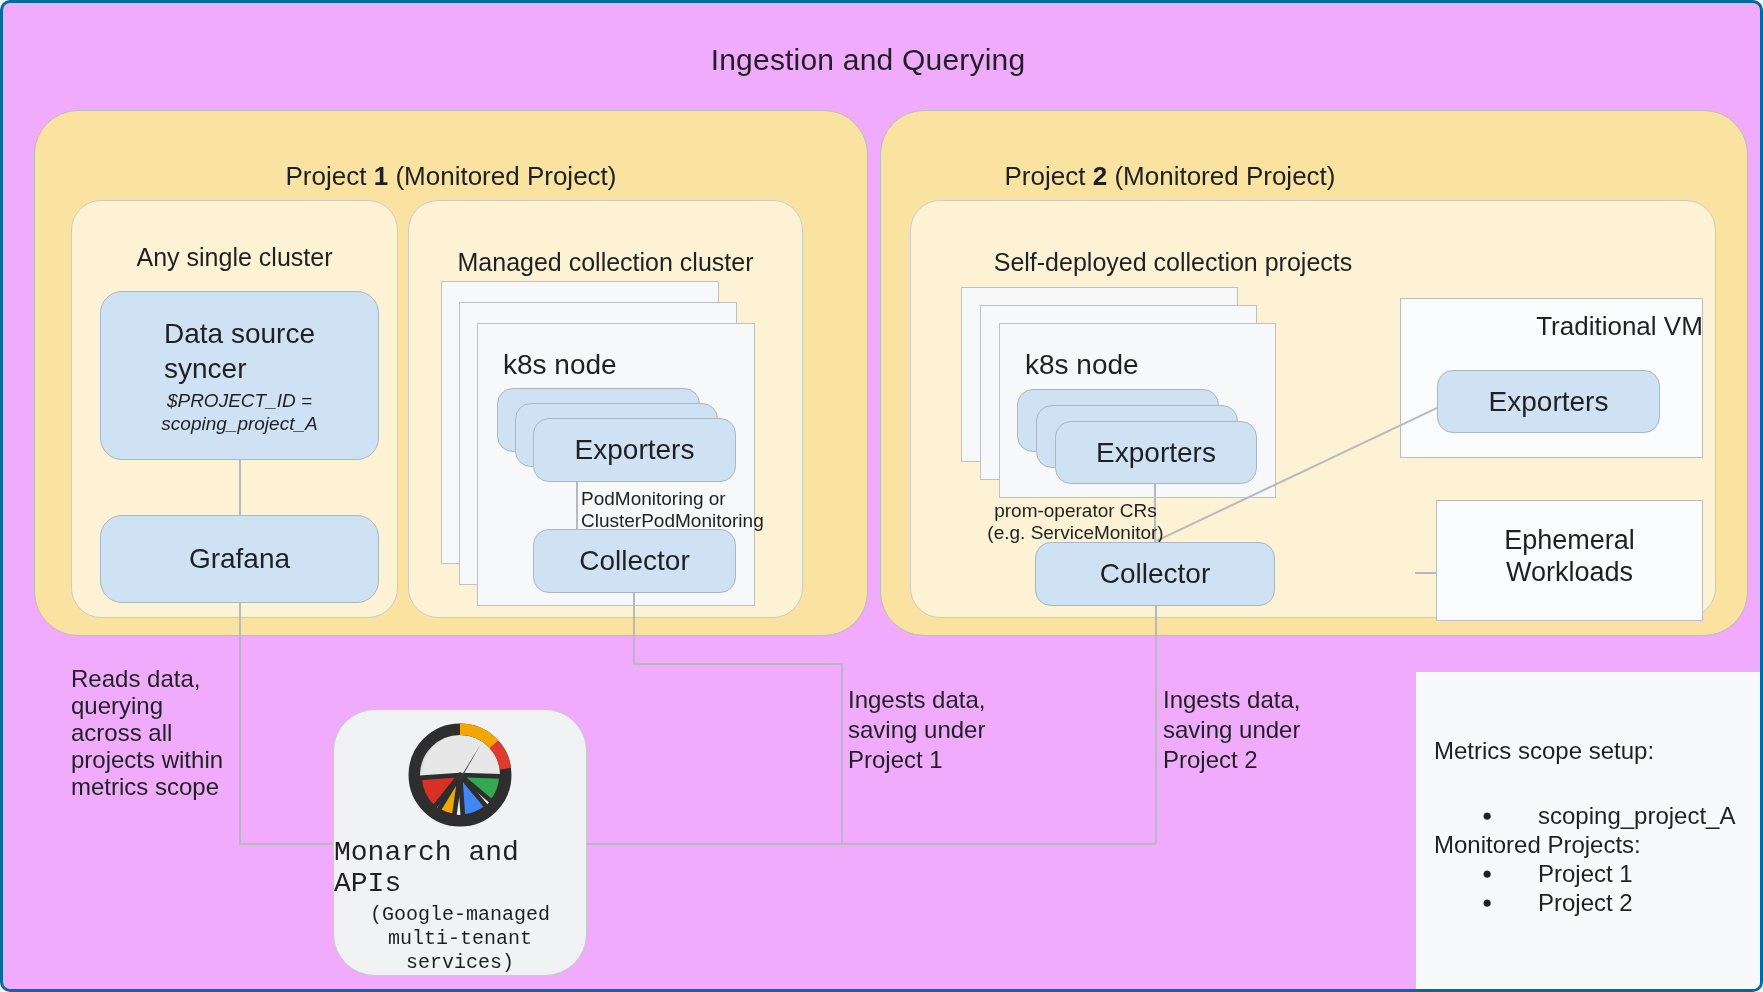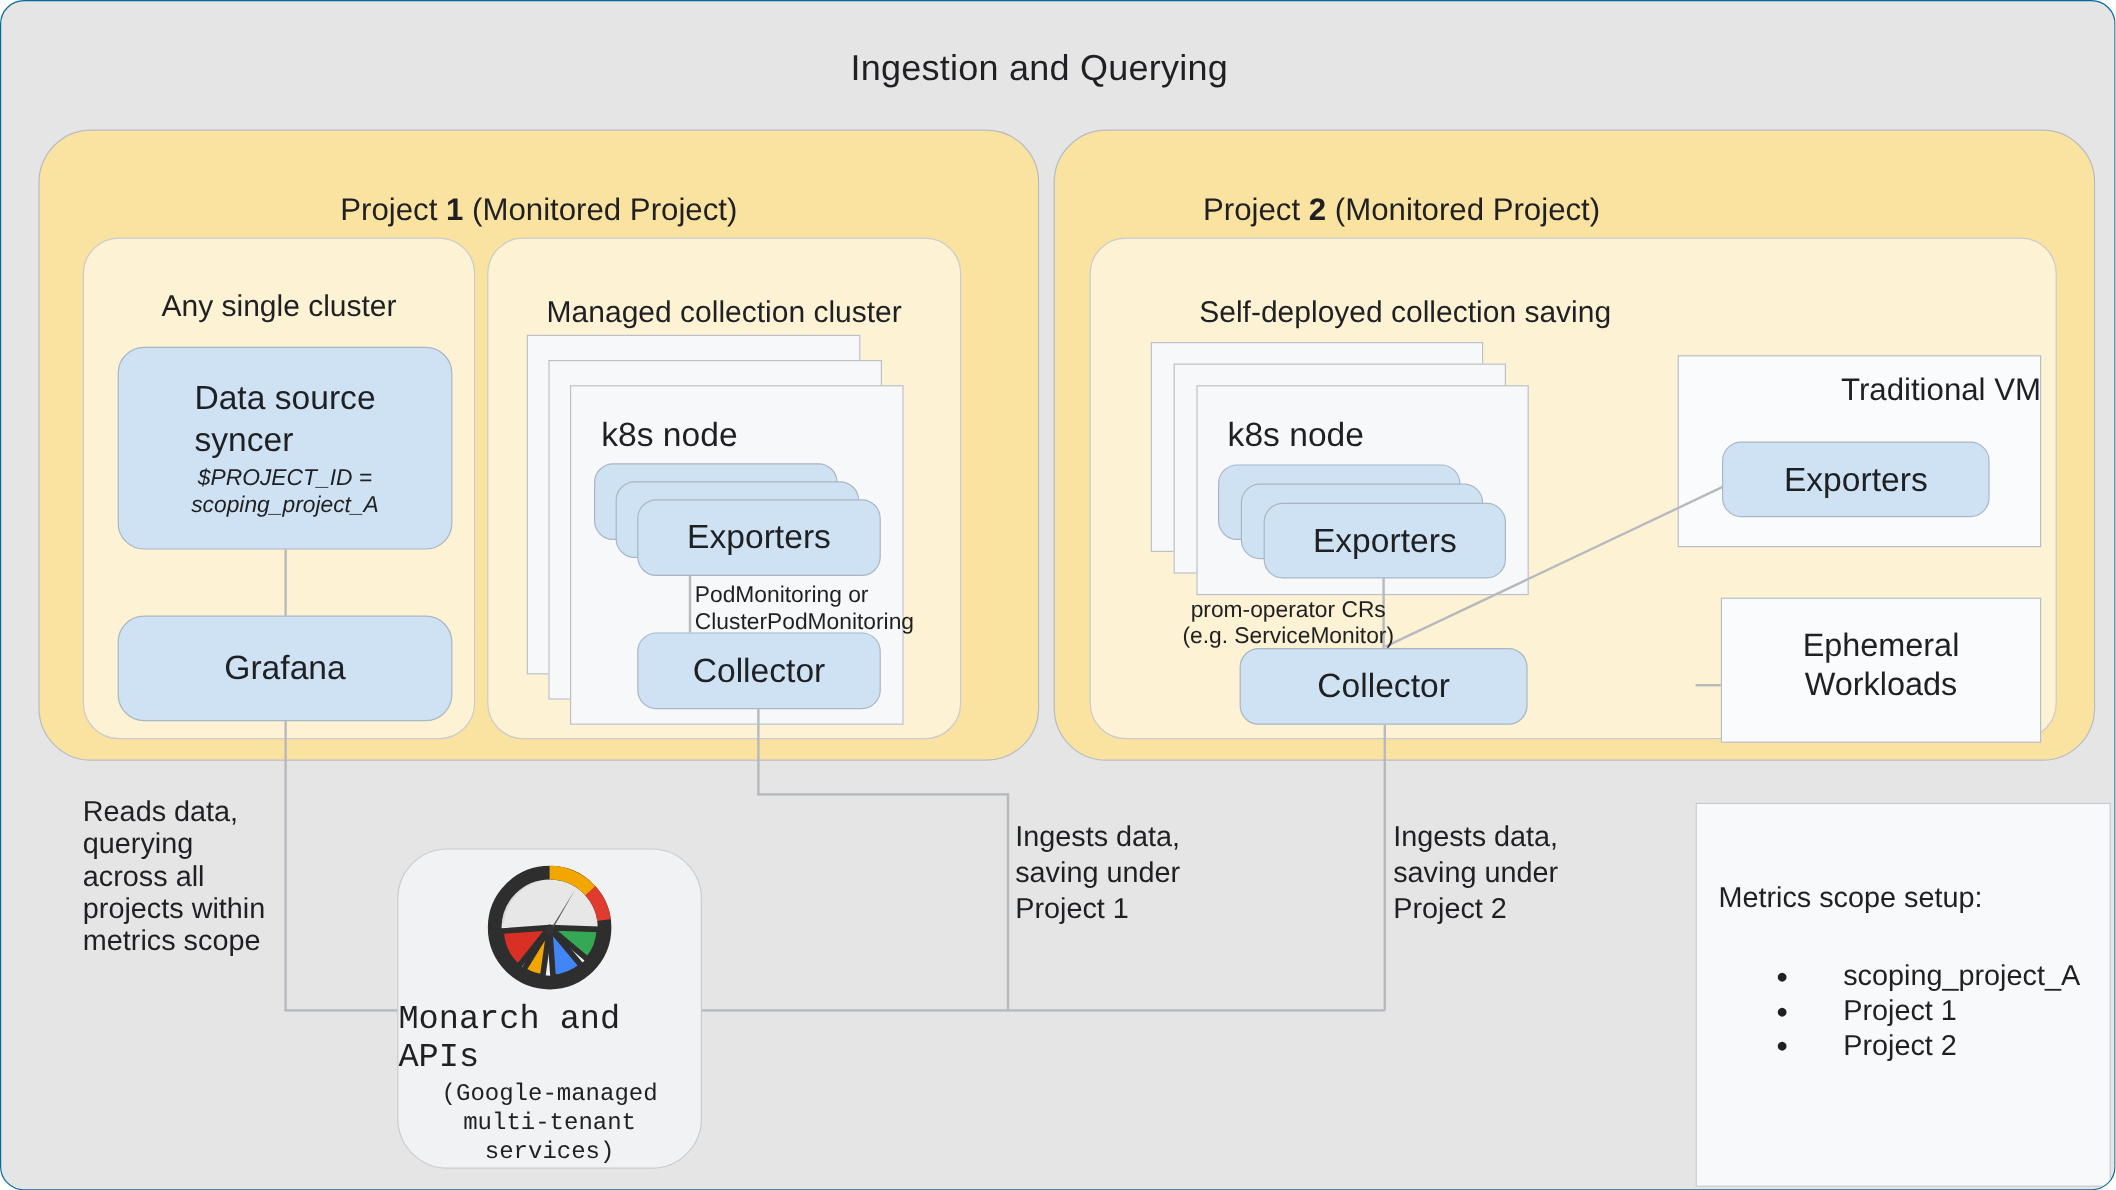--- a/index.html
+++ b/index.html
@@ -1,18 +1,18 @@
 <!DOCTYPE html>
 <html><head>
 <meta charset="utf-8">
 <style>
   html,body{margin:0;padding:0;background:#ffffff;}
   body{font-family:"Liberation Sans", sans-serif;color:#1f2023;}
-  #canvas{position:relative;width:1763px;height:992px;background:#e5e5e5;
-          border:1px solid #0369a1;border-radius:20px;box-sizing:border-box;overflow:hidden;}
+  #canvas{position:relative;width:1763px;height:992px;background:#f0abfc;
+          border:3px solid #0369a1;border-radius:10px;box-sizing:border-box;overflow:hidden;}
   .abs{position:absolute;box-sizing:border-box;}
   .ctr{display:flex;align-items:center;justify-content:center;text-align:center;}
 
   .main-title{left:0;top:40px;width:1730px;font-size:30px;text-align:center;letter-spacing:.2px;}
 
   .project{background:#fae2a0;border:1px solid #b9bcc1;border-radius:44px;}
   .proj-title{font-size:26px;text-align:center;}
   .proj-title b{font-weight:700;}
   .inner-yellow{background:#fdf2d3;border:1px solid #c9cbcd;border-radius:30px;}
   .cluster-label{font-size:25px;text-align:center;}
@@ -69,21 +69,21 @@
   <div class="abs card" style="left:456px;top:299px;width:278px;height:283px;"></div>
   <div class="abs card" style="left:474px;top:320px;width:278px;height:283px;"></div>
   <div class="abs k8s-label" style="left:500px;top:346px;">k8s node</div>
 
   <div class="abs project" style="left:877px;top:107px;width:868px;height:526px;"></div>
   <div class="abs proj-title" style="left:877px;top:158px;width:580px;">
     <span>Project</span>&nbsp;<b>2</b>&nbsp;<span>(Monitored Project)</span>
   </div>
 
   <div class="abs inner-yellow" style="left:907px;top:197px;width:806px;height:418px;"></div>
-  <div class="abs cluster-label" style="left:907px;top:245px;width:526px;">Self-deployed collection saving</div>
+  <div class="abs cluster-label" style="left:907px;top:245px;width:526px;">Self-deployed collection projects</div>
 
   <div class="abs card" style="left:958px;top:284px;width:277px;height:175px;"></div>
   <div class="abs card" style="left:977px;top:302px;width:277px;height:175px;"></div>
   <div class="abs card" style="left:996px;top:320px;width:277px;height:175px;"></div>
   <div class="abs k8s-label" style="left:1022px;top:346px;">k8s node</div>
 
   <div class="abs bigwhite" style="left:1397px;top:295px;width:303px;height:160px;"></div>
   <div class="abs box-label-lg" style="left:1465px;top:308px;width:303px;text-align:center;font-size:26px;">Traditional VM</div>
 
   <div class="abs bigwhite" style="left:1433px;top:497px;width:267px;height:121px;"></div>
@@ -184,20 +184,21 @@
     <div>Project 2</div>
   </div>
 
   <div class="abs metrics" style="left:1412px;top:668px;width:346px;height:320px;">
     <div class="metrics-inner">
       <div class="mline gap-after">Metrics scope setup:</div>
       <div class="bullet-row">
         <span class="bullet-dot">●</span>
         <span>scoping_project_A</span>
       </div>
+      <div class="mline">Monitored Projects:</div>
       <div class="bullet-row">
         <span class="bullet-dot">●</span>
         <span>Project 1</span>
       </div>
       <div class="bullet-row">
         <span class="bullet-dot">●</span>
         <span>Project 2</span>
       </div>
     </div>
   </div>

